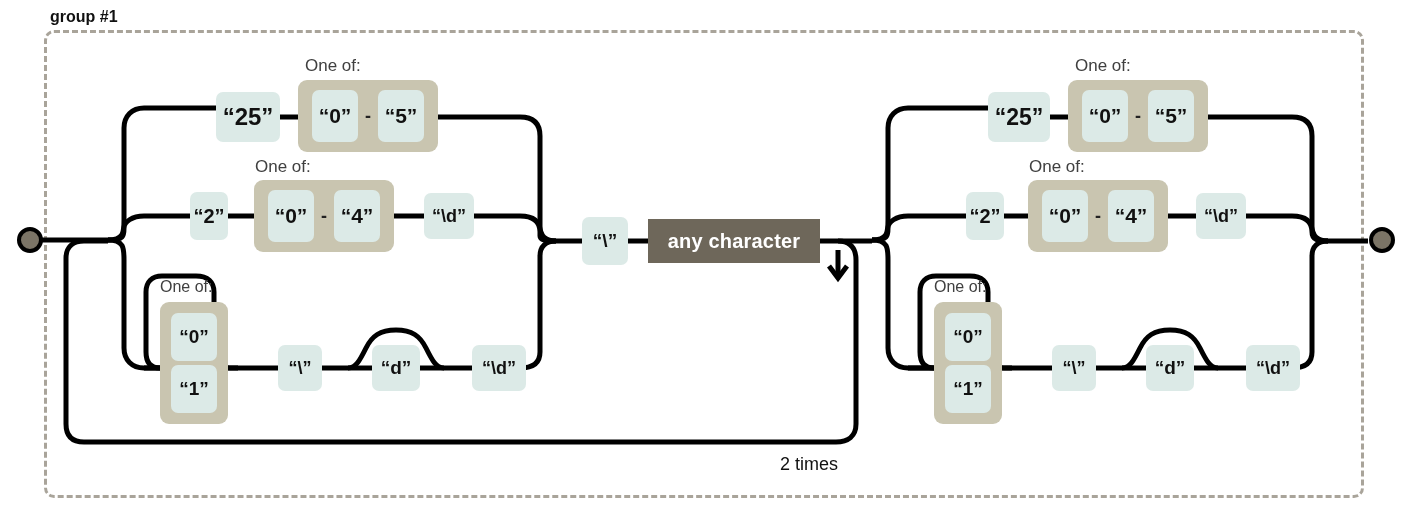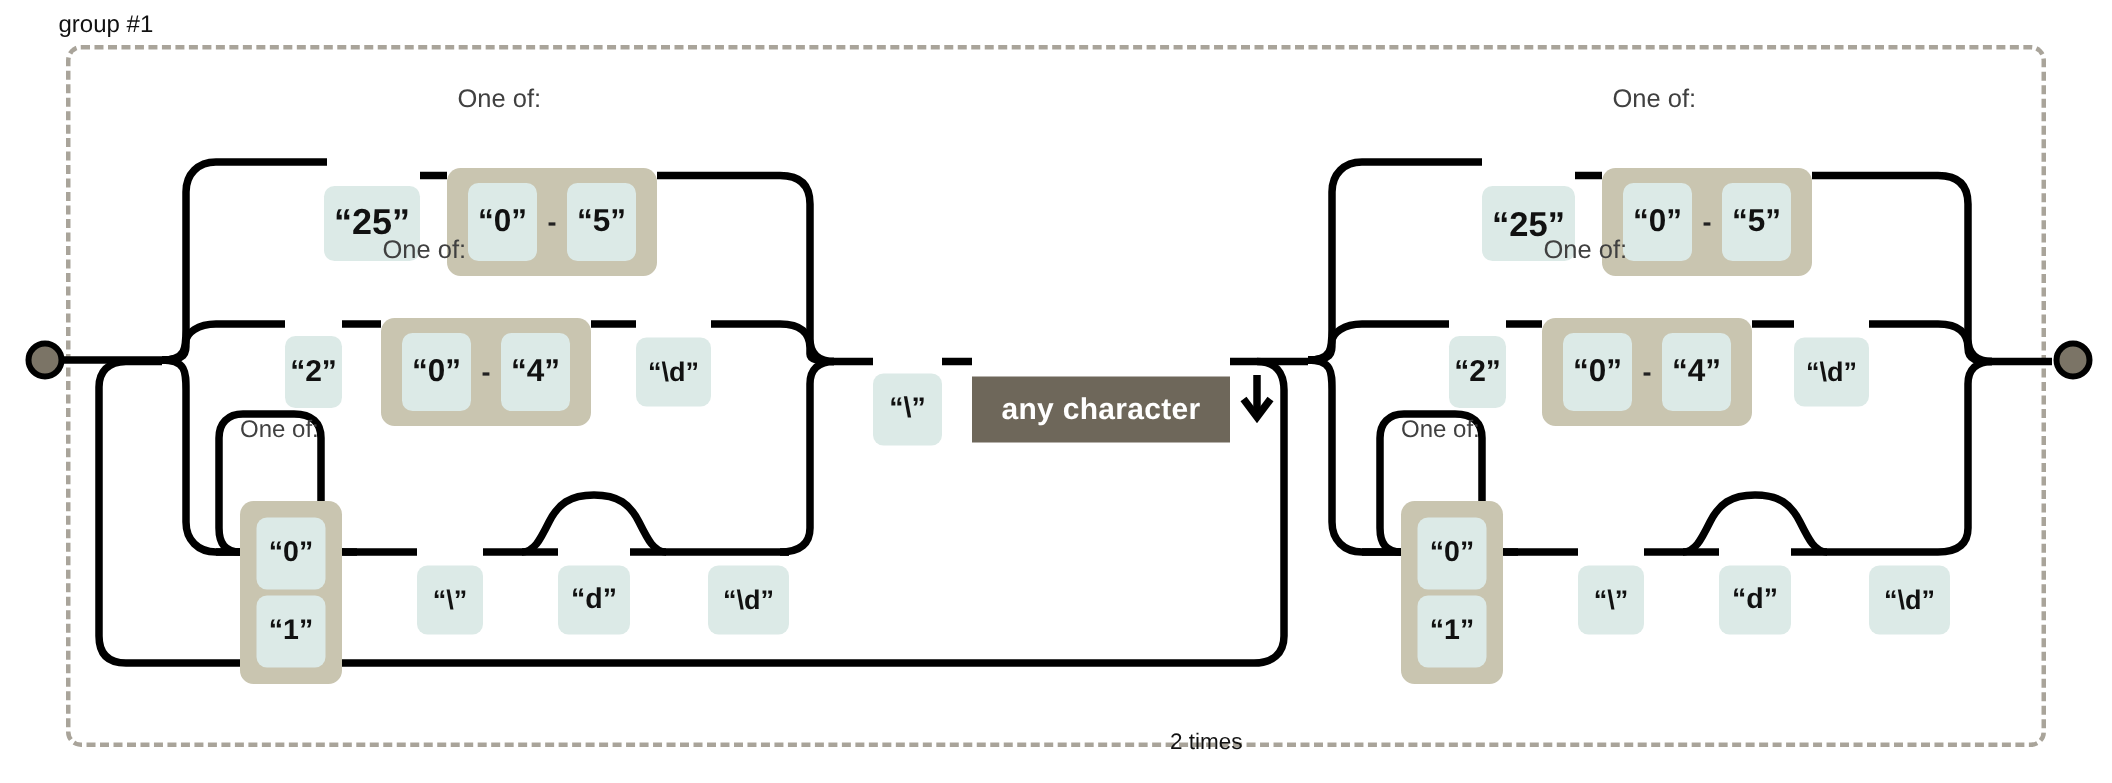--- a/index.html
+++ b/index.html
@@ -1,35 +1,35 @@
 <!DOCTYPE html>
 <html><head>
 <meta charset="utf-8">
 <style>
   html,body{margin:0;padding:0;background:#ffffff;}
   body{font-family:"Liberation Sans",sans-serif;}
   #stage{position:relative;width:1408px;height:522px;overflow:hidden;background:#fff;}
   svg.rails{position:absolute;left:0;top:0;width:1408px;height:522px;}
-  .node{position:absolute;box-sizing:border-box;display:flex;align-items:center;justify-content:center;margin-top:32px;}
+  .node{position:absolute;box-sizing:border-box;display:flex;align-items:center;justify-content:center;}
   .lit{background:#dceae7;border-radius:7px;color:#111;font-weight:700;}
   .oneof-box{background:#c9c5b0;border-radius:9px;}
   .oneof-label{color:#404040;font-size:17px;white-space:nowrap;}
   .anychar{background:#6e675a;color:#ffffff;font-weight:700;font-size:20px;
            letter-spacing:.2px;display:flex;align-items:center;justify-content:center;text-align:right;}
   .grouplabel{position:absolute;color:#111;font-size:16px;white-space:nowrap;}
-  .times{position:absolute;color:#111;font-size:15px;white-space:nowrap;margin-top:32px;}
+  .times{position:absolute;color:#111;font-size:18px;white-space:nowrap;}
   .dashed{position:absolute;border:3px dashed #a9a49a;border-radius:10px;box-sizing:border-box;}
 </style>
 </head>
 <body>
 
 <div id="stage">
 
   <div class="dashed" style="left:44px;top:30px;width:1320px;height:468px;"></div>
-  <div class="grouplabel" style="left:39px;top:8px;">group #1</div>
+  <div class="grouplabel" style="left:50px;top:8px;font-weight:bold;">group #1</div>
 
   <svg class="rails" viewBox="0 0 1408 522">
     <g fill="none" stroke="#000" stroke-width="5" stroke-linecap="butt">
 
       <path d="M38,240 H108"></path>
 
       <path d="M108,240 C124,240 124,232 124,220 L124,128 C124,116 132,108 144,108 H218"></path>
       <path d="M108,240 C124,240 124,236 124,228 L124,228 C124,222 132,216 144,216 H182"></path>
       <path d="M108,240 C124,240 124,248 124,260 L124,348 C124,360 132,368 144,368 H238"></path>
 

